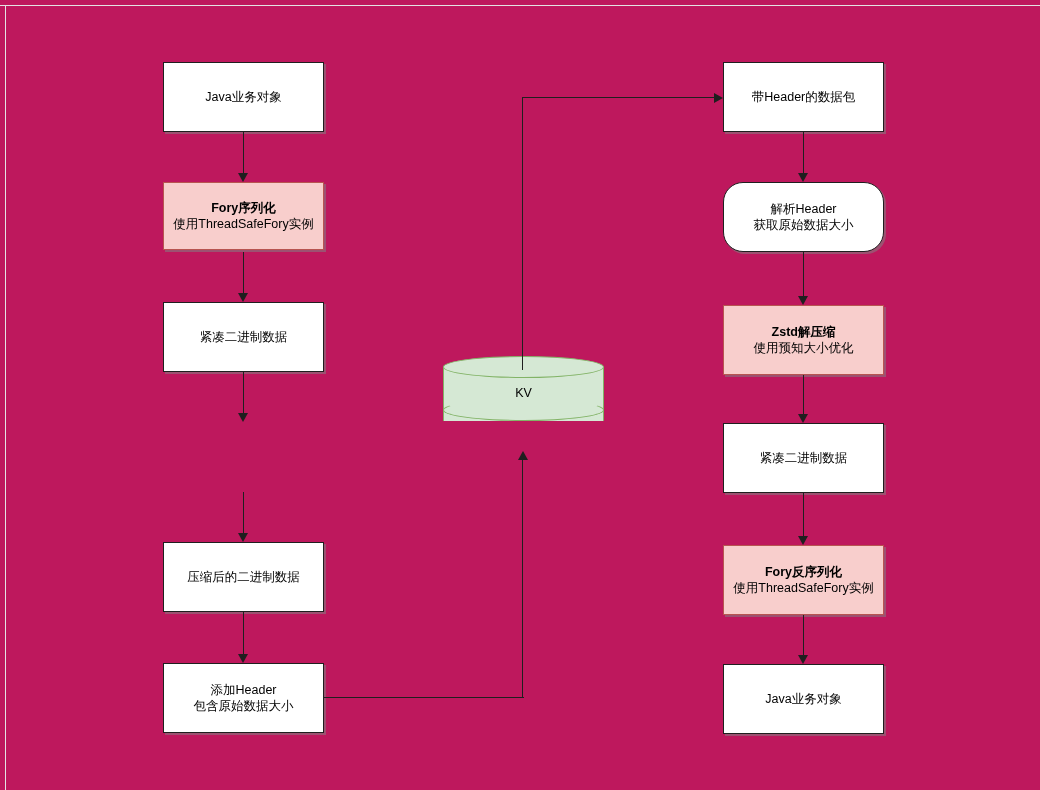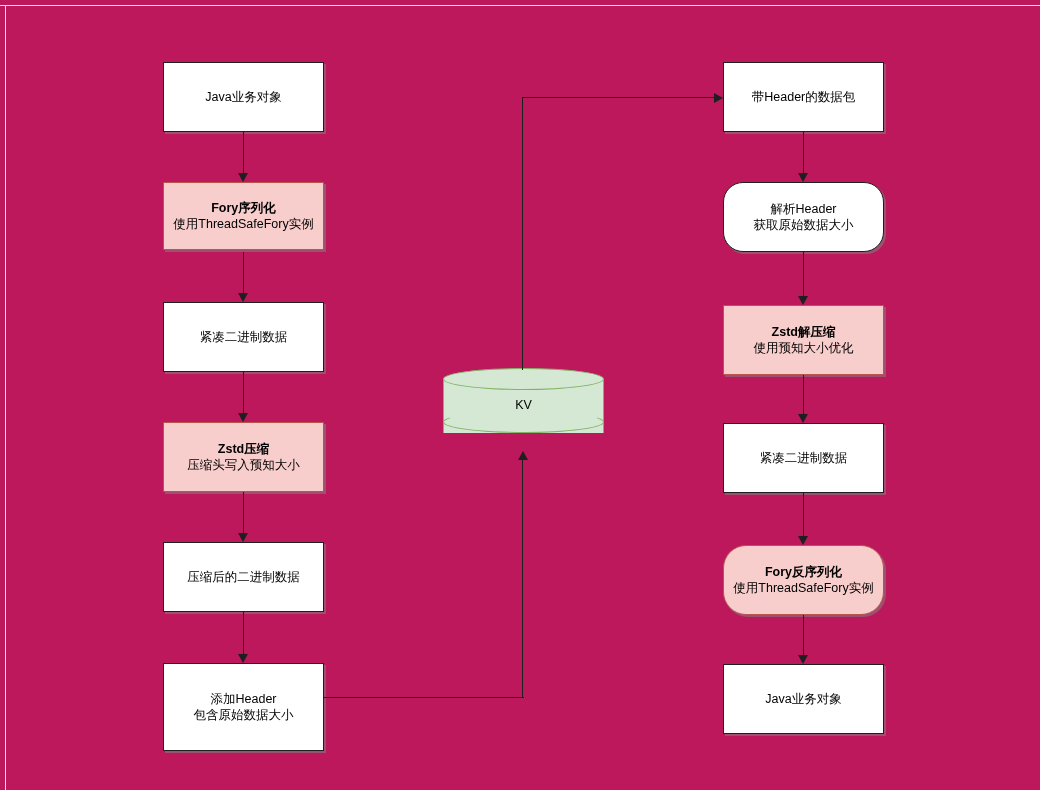--- a/index.html
+++ b/index.html
@@ -60,21 +60,21 @@
     border: 1.4px solid #b85450;
   }
   .node .l1 { white-space: nowrap; }
   .node .l2 { white-space: nowrap; }
   .node.two .l1 { font-weight: bold; }
 
   
   #kv-store {
     position: absolute;
     left: 443px;
-    top: 368px;
+    top: 356px;
     width: 131px;
     height: 76px;
     padding-left: 28px;
   }
   #kv-body {
     position: absolute;
     left: 0;
     top: 11px;
     width: 161px;
     height: 54px;
@@ -166,30 +166,26 @@
 
   <div class="node pink two" style="left:163px; top:182px; width:161px; height:68px;">
     <span class="l1">Fory序列化</span>
     <span class="l2">使用ThreadSafeFory实例</span>
   </div>
 
   <div class="node plain" style="left:163px; top:302px; width:161px; height:70px;">
     <span class="l1">紧凑二进制数据</span>
   </div>
 
-  <div class="node pink two" style="left:163px; top:422px; width:161px; height:70px;">
-    <span class="l1">Zstd压缩</span>
-    <span class="l2">压缩头写入预知大小</span>
-  </div>
 
   <div class="node plain" style="left:163px; top:542px; width:161px; height:70px;">
     <span class="l1">压缩后的二进制数据</span>
   </div>
 
-  <div class="node plain" style="left:163px; top:663px; width:161px; height:88px;">
+  <div class="node plain" style="left:163px; top:663px; width:161px; height:70px;">
     <span class="l1">添加Header</span>
     <span class="l2">包含原始数据大小</span>
   </div>
 
   <div class="node plain" style="left:723px; top:62px; width:161px; height:70px;">
     <span class="l1">带Header的数据包</span>
   </div>
 
   <div class="node plain" style="left:723px; top:182px; width:161px; height:70px;border-radius:20px;">
     <span class="l1">解析Header</span>
@@ -198,21 +194,21 @@
 
   <div class="node pink two" style="left:723px; top:305px; width:161px; height:70px;">
     <span class="l1">Zstd解压缩</span>
     <span class="l2">使用预知大小优化</span>
   </div>
 
   <div class="node plain" style="left:723px; top:423px; width:161px; height:70px;">
     <span class="l1">紧凑二进制数据</span>
   </div>
 
-  <div class="node pink two" style="left:723px; top:545px; width:161px; height:70px;border-radius:23px;">
+  <div class="node pink two" style="left:723px; top:545px; width:161px; height:70px;">
     <span class="l1">Fory反序列化</span>
     <span class="l2">使用ThreadSafeFory实例</span>
   </div>
 
   <div class="node plain" style="left:723px; top:664px; width:161px; height:70px;">
     <span class="l1">Java业务对象</span>
   </div>
 
   <div id="kv-store">
     <div id="kv-body"></div>

